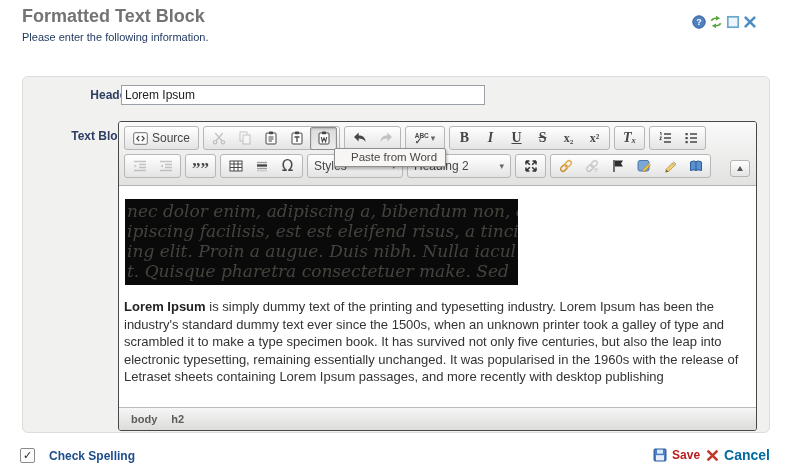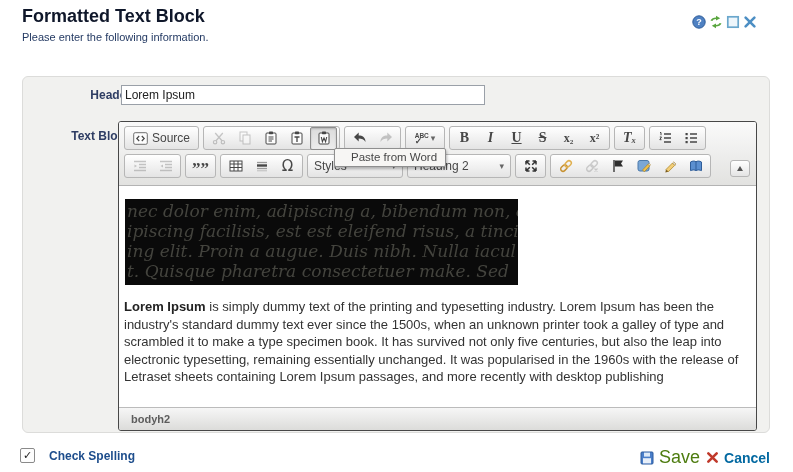--- a/index.html
+++ b/index.html
@@ -1,19 +1,19 @@
 <!DOCTYPE html>
 <html><head>
 <meta charset="utf-8">
 <style>
   html,body{margin:0;padding:0;background:#fff;font-family:"Liberation Sans",sans-serif;}
   #stage{position:relative;width:793px;height:472px;background:#fff;overflow:hidden;}
 
   
-  .dlg-title{position:absolute;left:22px;top:6px;font-size:18px;font-weight:bold;color:#0f172a;}
+  .dlg-title{position:absolute;left:22px;top:6px;font-size:18px;font-weight:bold;color:#737373;}
   .dlg-sub{position:absolute;left:22px;top:31px;font-size:11px;color:#243a63;}
   .dlg-icons{position:absolute;top:15px;right:36px;display:flex;gap:3px;align-items:center;}
   .dlg-icons .icon{width:14px;height:14px;display:inline-flex;cursor:pointer;}
 
   
   .panel{position:absolute;left:22px;top:76px;width:748px;height:357px;background:#f1f1ef;
          border:1px solid #dcdcda;border-radius:6px;box-sizing:border-box;}
   .lbl{position:absolute;font-size:12px;font-weight:bold;color:#2e3d63;text-align:right;width:86px;}
   .lbl-header{left:26px;top:11px;}
   .lbl-text{left:26px;top:52px;}
@@ -52,31 +52,31 @@
 
   .content{flex:1;background:#fff;padding:0 5px;overflow:hidden;position:relative;cursor:text;}
   .sel-img{margin:13px 0 0 1px;width:393px;height:86px;background:#0a0a0a;overflow:hidden;
            padding:2px 0 0 2px;box-sizing:border-box;cursor:pointer;}
   .sel-img div{font-family:"DejaVu Serif",serif;font-style:italic;font-size:17px;line-height:20px;
                color:#44443e;white-space:nowrap;}
   .para{margin-top:13px;font-size:13px;line-height:17.5px;color:#333;width:625px;}
   .para b{color:#222;}
 
   .pathbar{height:22px;background:linear-gradient(#f6f6f6,#dcdcda);border-top:1px solid #bbb;
-           display:flex;align-items:center;padding:0 12px;border-radius:0 0 2px 2px;}
+           display:flex;align-items:center;padding:0 12px;gap:14px;border-radius:0 0 2px 2px;}
   .pathbar span{font-size:11px;font-weight:bold;color:#5c5c5c;cursor:pointer;}
 
   
   .footer-left{position:absolute;left:20px;top:448px;display:flex;align-items:center;gap:7px;}
   .cbx{width:13px;height:13px;border:1px solid #8a8a8a;background:#fdfdfd;border-radius:2px;
        display:flex;align-items:center;justify-content:center;font-size:11px;color:#222;cursor:pointer;line-height:11px;}
   .cbx-label{font-size:12px;font-weight:bold;color:#1d4d8c;margin-left:7px;}
   .footer-right{position:absolute;right:23px;top:447px;display:flex;align-items:center;gap:6px;}
   .btn-save,.btn-cancel{display:flex;align-items:center;gap:5px;cursor:pointer;}
-  .btn-save span{font-size:18px;font-weight:normal;color:#4d7c0f;}
+  .btn-save span{font-size:12px;font-weight:bold;color:#b91c1c;}
   .btn-cancel span{font-size:14px;font-weight:bold;color:#0369a1;}
   .icon{display:inline-flex;}
 </style>
 </head>
 <body>
 
 <div id="stage">
 
   <div class="dlg-title">Formatted Text Block</div>
   <div class="dlg-sub">Please enter the following information.</div>

